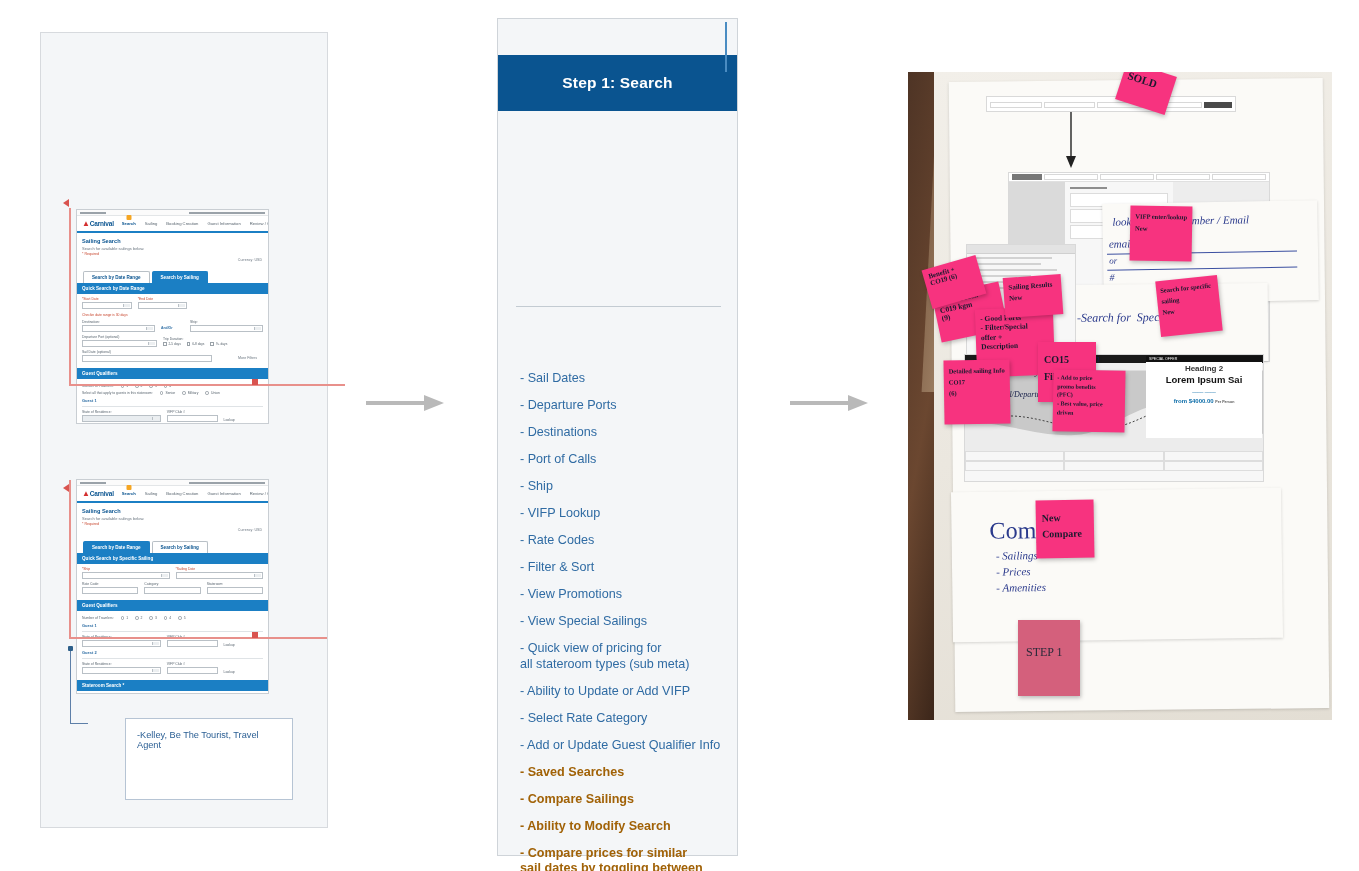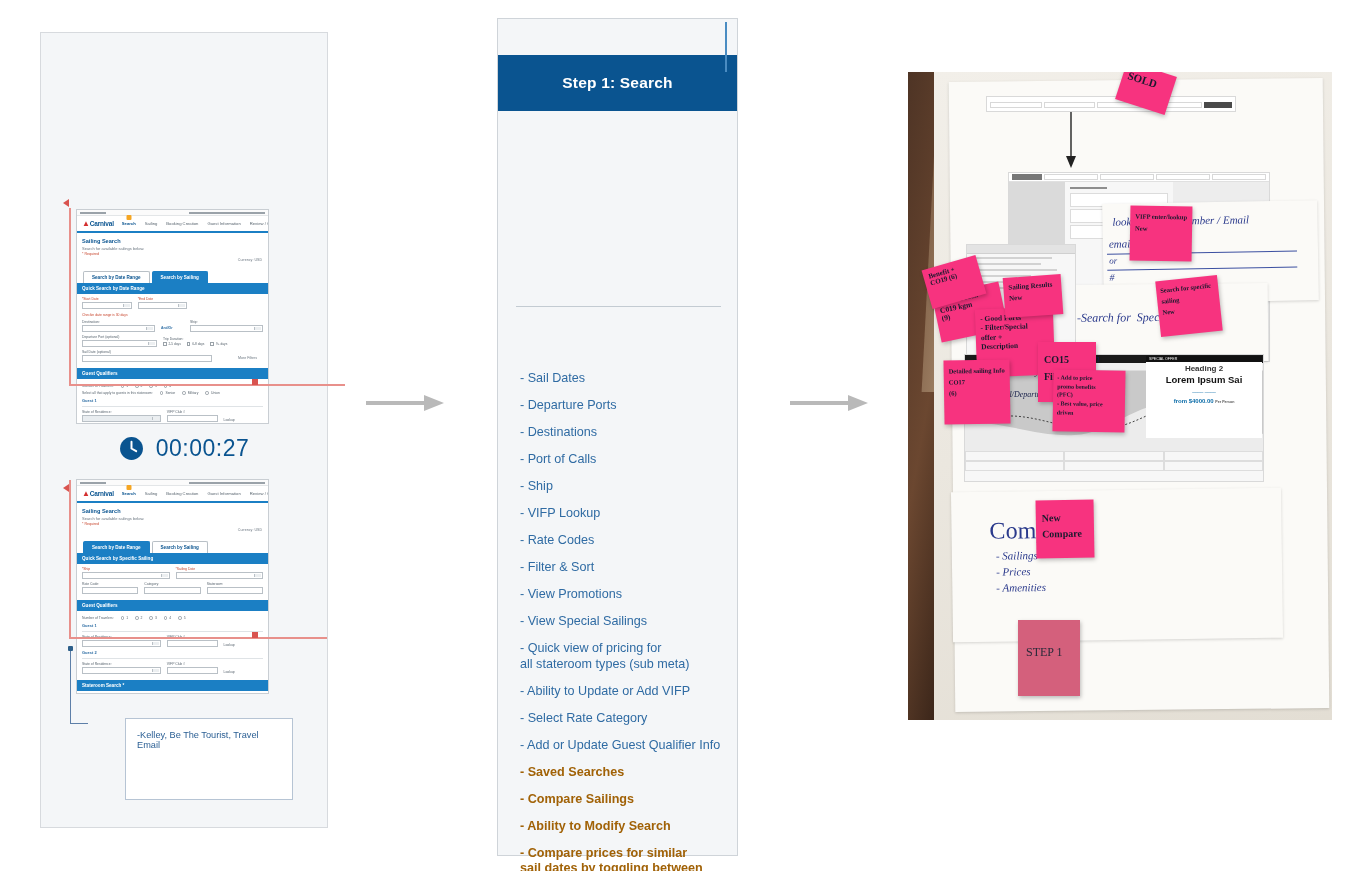--- a/index.html
+++ b/index.html
@@ -331,27 +331,20 @@
           </div>
           <div style="flex:.7">
             <div class="wf-lbl" style="margin-bottom:3px">Lookup</div>
           </div>
         </div>
 
       </div>
 
     </div>
 
-    <div id="timer-2" class="timer">
-      <svg class="clock-icon" viewBox="0 0 24 24">
-        <circle cx="12" cy="12" r="11" fill="#0a5490"></circle>
-        <path d="M12 5.5 L12 12 L16.5 14.6" stroke="#ffffff" stroke-width="1.9" fill="none" stroke-linecap="round"></path>
-      </svg>
-      <span class="timer-text">00:00:27</span>
-    </div>
 
     <div id="wf-2" class="wf">
       <div class="wf-topbar">
         <div class="tb-l"></div>
         <div class="tb-r"></div>
       </div>
       <div class="wf-nav">
         <div class="wf-logo">
           <span class="swoosh">▲</span>Carnival
         </div>
@@ -444,21 +437,21 @@
       <div class="wf-bar">Stateroom Search *</div>
       <div class="wf-body" style="padding-bottom:4px">
         
         
         
       </div>
 
     </div>
 
     <div id="quote-box">
-      <div class="quote-attr">-Kelley, Be The Tourist, Travel Email</div>
+      <div class="quote-attr">-Kelley, Be The Tourist, Travel Agent</div>
     </div>
   </div>
 
   <div class="conn" style="left:69px; top:208px; width:1.5px; height:178px;"></div>
   <div class="conn" style="left:69px; top:384px; width:258px; height:1.5px;"></div>
   <div class="arrowhead-red" style="left:63px; top:199px;"></div>
   <div class="conn" style="left:255px; top:384px; width:90px; height:1.5px;"></div>
   <div style="position:absolute;left:252px;top:379px;width:6px;height:6px;background:#d9534f;"></div>
 
   <div class="conn" style="left:69px; top:480px; width:1.5px; height:158px;"></div>

